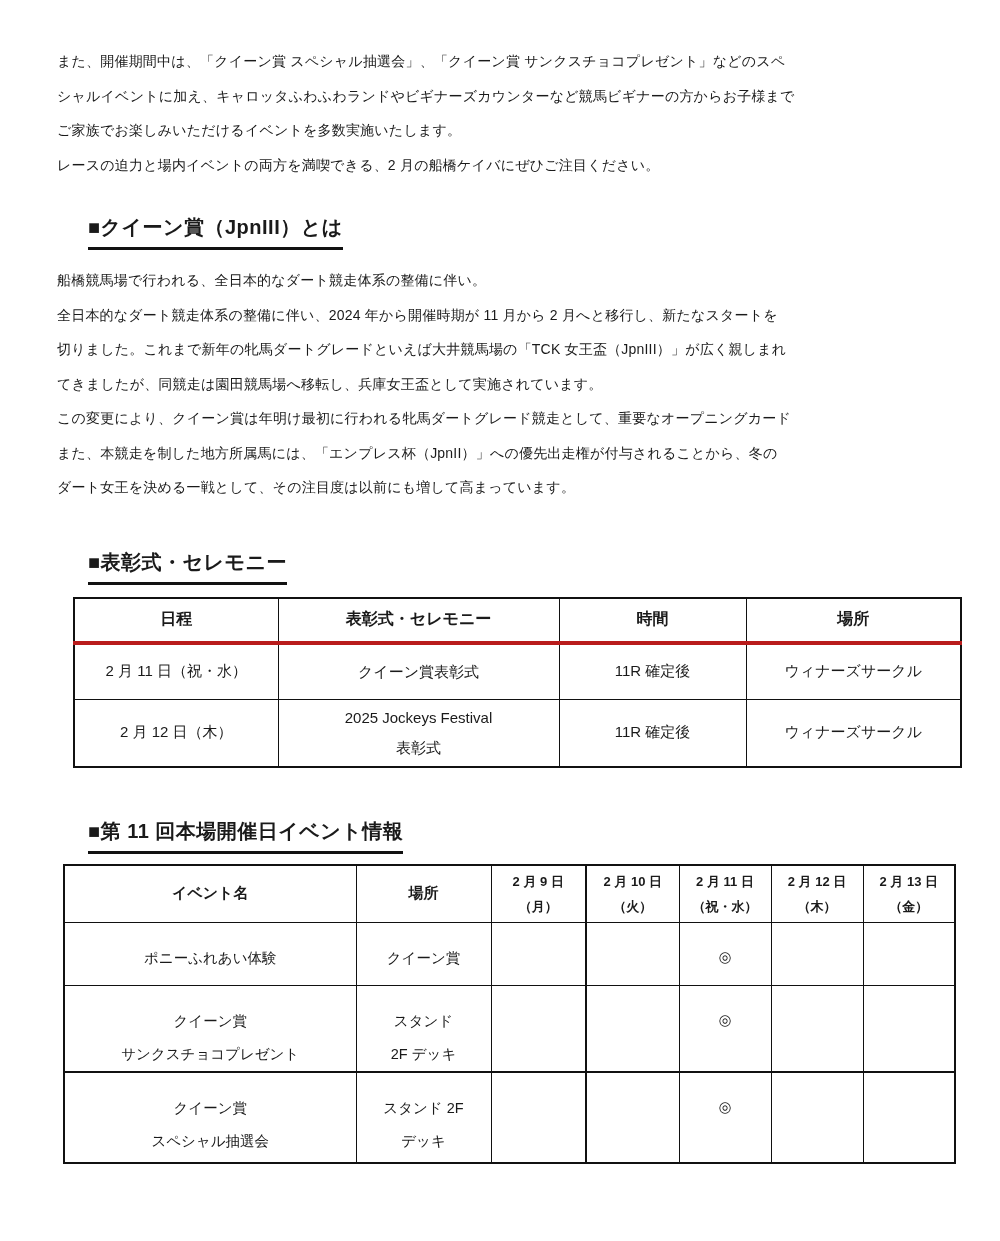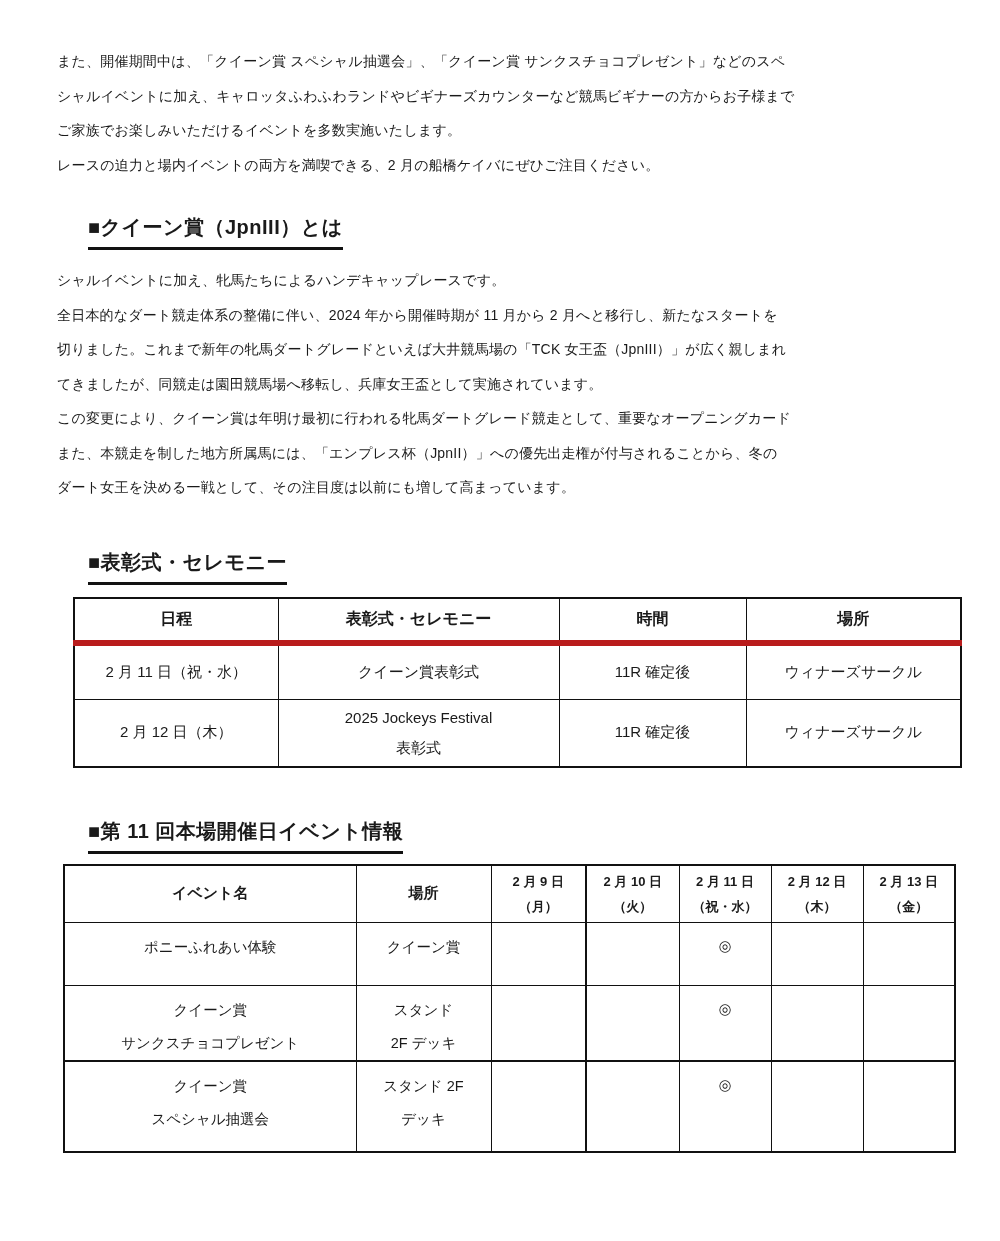--- a/index.html
+++ b/index.html
@@ -14,33 +14,33 @@
   .para      { margin-top:13px; }
   .h-ceremony{ margin-top:44px; }
   .h-events  { margin-top:50px; }
 
   table { border-collapse:collapse; table-layout:fixed; }
   th, td { border:1px solid #111; text-align:center; padding:0; overflow:hidden; }
 
   
   .t1 { margin-top:12px; margin-left:16px; width:887px; border:2px solid #111; }
   .t1 thead tr { height:45px; }
-  .t1 thead th { border-bottom:6px solid #b91c1c; font-size:16px; font-weight:bold; vertical-align:middle; }
+  .t1 thead th { border-bottom:4px solid #b91c1c; font-size:16px; font-weight:bold; vertical-align:middle; }
   .t1 .r0 { height:57px; }
   .t1 .r1 { height:67px;border-radius:9px; }
   .t1 tbody td { font-size:15px; vertical-align:middle; }
   .t1 .ln { line-height:30px; white-space:nowrap; }
 
   
   .t2 { margin-top:10px; margin-left:6px; width:891px; border:2px solid #111; }
   .t2 thead tr { height:58px; }
   .t2 thead th { font-size:15px; font-weight:bold; vertical-align:middle; }
   .t2 thead th.c-date { font-size:13px; }
   .t2 .dh { line-height:25px; white-space:nowrap; }
-  .t2 tbody td { font-size:14.5px; vertical-align:top; padding-top:8px; }
+  .t2 tbody td { font-size:14.5px; vertical-align:top; padding-top:19px; }
   .t2 .ln { line-height:33px; white-space:nowrap; }
   .t2 .mark { font-size:15px; line-height:30px; }
   .t2 .thickR { border-right:2px solid #111; }
   .t2 tr.thickT td { border-top:2px solid #111; }
   .t2 .rowA { height:63px; }
   .t2 .rowB { height:69px; }
   .t2 .rowC { height:91px; }
 </style>
 </head>
 <body>
@@ -50,21 +50,21 @@
   <div class="intro">
     <div class="tline">また、開催期間中は、「クイーン賞 スペシャル抽選会」、「クイーン賞 サンクスチョコプレゼント」などのスペ</div>
     <div class="tline">シャルイベントに加え、キャロッタふわふわランドやビギナーズカウンターなど競馬ビギナーの方からお子様まで</div>
     <div class="tline">ご家族でお楽しみいただけるイベントを多数実施いたします。</div>
     <div class="tline">レースの迫力と場内イベントの両方を満喫できる、2 月の船橋ケイバにぜひご注目ください。</div>
   </div>
 
   <h2 class="h-queen"><span class="hul">■クイーン賞（JpnIII）とは</span></h2>
 
   <div class="para">
-    <div class="tline">シャルイベントに加え、牝馬たちによるハンデキャップレースです。</div>
+    <div class="tline">船橋競馬場で行われる、全日本的なダート競走体系の整備に伴い。</div>
     <div class="tline">全日本的なダート競走体系の整備に伴い、2024 年から開催時期が 11 月から 2 月へと移行し、新たなスタートを</div>
     <div class="tline">切りました。これまで新年の牝馬ダートグレードといえば大井競馬場の「TCK 女王盃（JpnIII）」が広く親しまれ</div>
     <div class="tline">てきましたが、同競走は園田競馬場へ移転し、兵庫女王盃として実施されています。</div>
     <div class="tline">この変更により、クイーン賞は年明け最初に行われる牝馬ダートグレード競走として、重要なオープニングカード</div>
     <div class="tline">また、本競走を制した地方所属馬には、「エンプレス杯（JpnII）」への優先出走権が付与されることから、冬の</div>
     <div class="tline">ダート女王を決める一戦として、その注目度は以前にも増して高まっています。</div>
   </div>
 
   <h2 class="h-ceremony"><span class="hul">■表彰式・セレモニー</span></h2>
 

